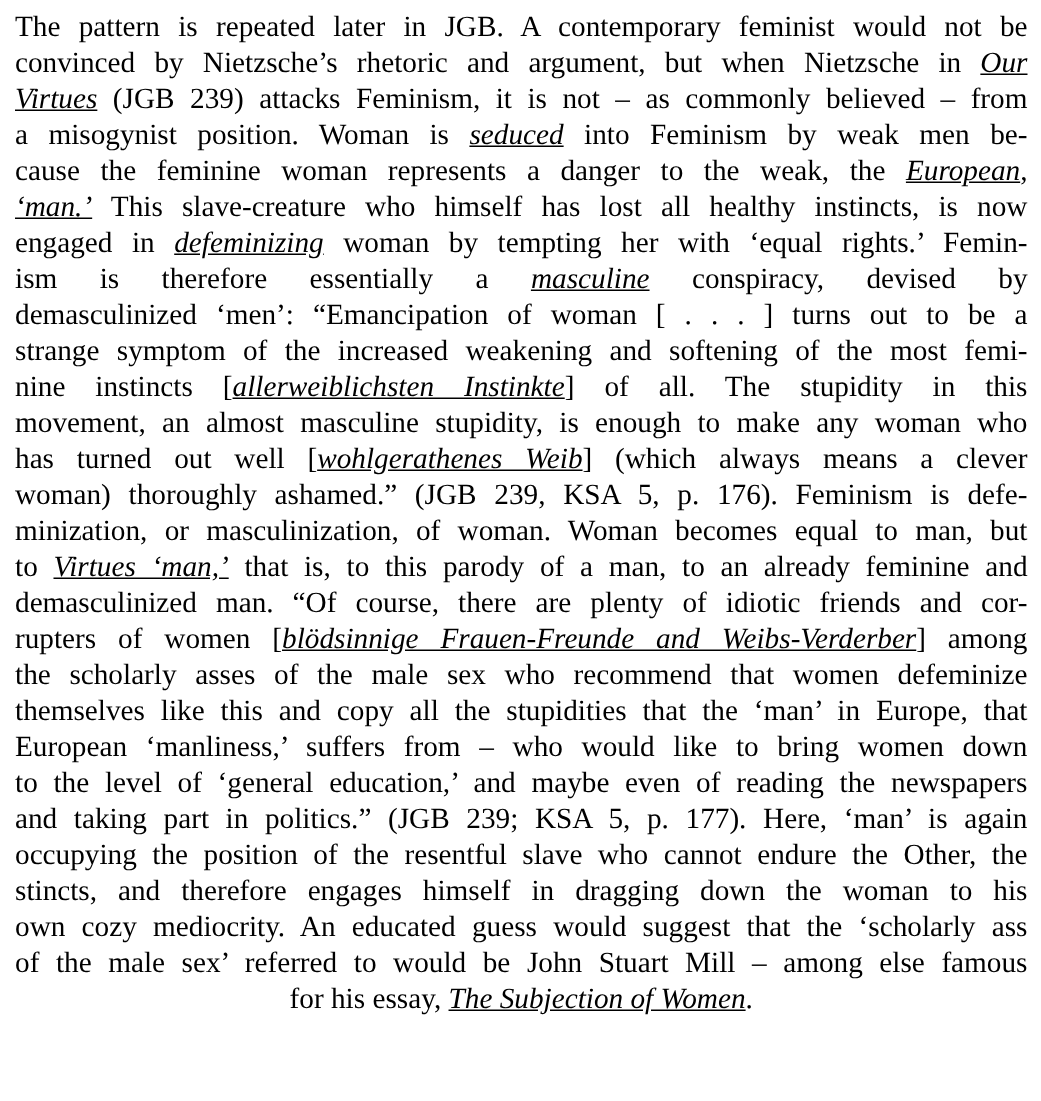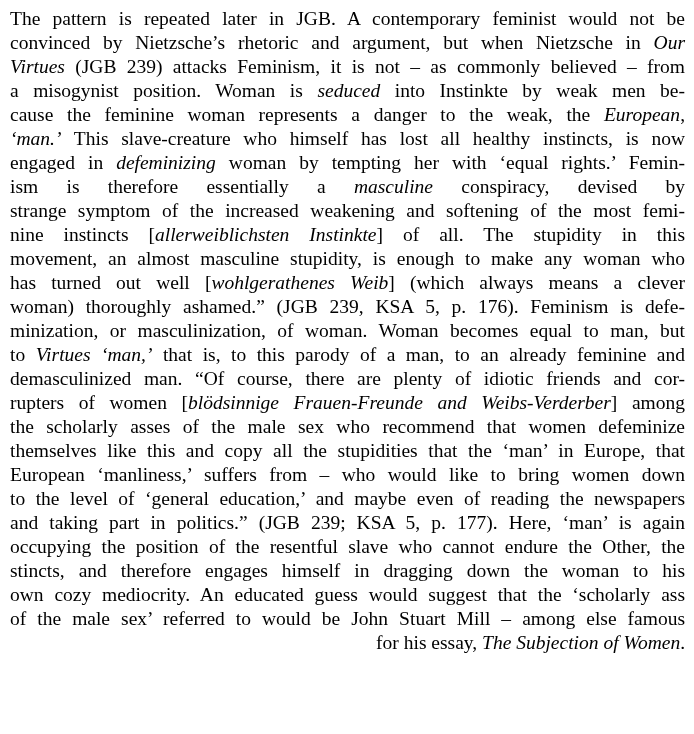--- a/index.html
+++ b/index.html
@@ -19,38 +19,39 @@
     font-size: 19.5px;
     line-height: 24px;
     color: #000000;
   }
   .line {
     text-align: justify;
     text-align-last: justify;
     height: 24px;
   }
   .line.last {
-    text-align: right;
+    text-align: center;
     text-align-last: auto;
   }
-  .line em { font-style: italic; }
+  .line em { font-style: italic; text-decoration: underline; }
 </style>
 </head>
 <body style="background: rgb(255, 255, 255);">
 
 <div class="page">
   <div class="paragraph" style="color: rgb(0, 0, 0);">
       <div class="line"><span>The pattern is repeated later in JGB. A contemporary feminist would not be</span></div>
       <div class="line"><span>convinced by Nietzsche’s rhetoric and argument, but when Nietzsche in </span><em>Our</em></div>
       <div class="line"><em>Virtues</em><span> (JGB 239) attacks Feminism, it is not – as commonly believed – from</span></div>
-      <div class="line"><span>a misogynist position. Woman is </span><em>seduced</em><span> into Instinkte by weak men be-</span></div>
+      <div class="line"><span>a misogynist position. Woman is </span><em>seduced</em><span> into Feminism by weak men be-</span></div>
       <div class="line"><span>cause the feminine woman represents a danger to the weak, the </span><em>European</em><span>,</span></div>
       <div class="line"><em>‘man.’</em><span> This slave-creature who himself has lost all healthy instincts, is now</span></div>
       <div class="line"><span>engaged in </span><em>defeminizing</em><span> woman by tempting her with ‘equal rights.’ Femin-</span></div>
       <div class="line"><span>ism is therefore essentially a </span><em>masculine</em><span> conspiracy, devised by</span></div>
+      <div class="line"><span>demasculinized ‘men’: “Emancipation of woman [ . . . ] turns out to be a</span></div>
       <div class="line"><span>strange symptom of the increased weakening and softening of the most femi-</span></div>
       <div class="line"><span>nine instincts [</span><em>allerweiblichsten Instinkte</em><span>] of all. The stupidity in this</span></div>
       <div class="line"><span>movement, an almost masculine stupidity, is enough to make any woman who</span></div>
       <div class="line"><span>has turned out well [</span><em>wohlgerathenes Weib</em><span>] (which always means a clever</span></div>
       <div class="line"><span>woman) thoroughly ashamed.” (JGB 239, KSA 5, p. 176). Feminism is defe-</span></div>
       <div class="line"><span>minization, or masculinization, of woman. Woman becomes equal to man, but</span></div>
       <div class="line"><span>to </span><em>Virtues ‘man,’</em><span> that is, to this parody of a man, to an already feminine and</span></div>
       <div class="line"><span>demasculinized man. “Of course, there are plenty of idiotic friends and cor-</span></div>
       <div class="line"><span>rupters of women [</span><em>blödsinnige Frauen-Freunde and Weibs-Verderber</em><span>] among</span></div>
       <div class="line"><span>the scholarly asses of the male sex who recommend that women defeminize</span></div>

